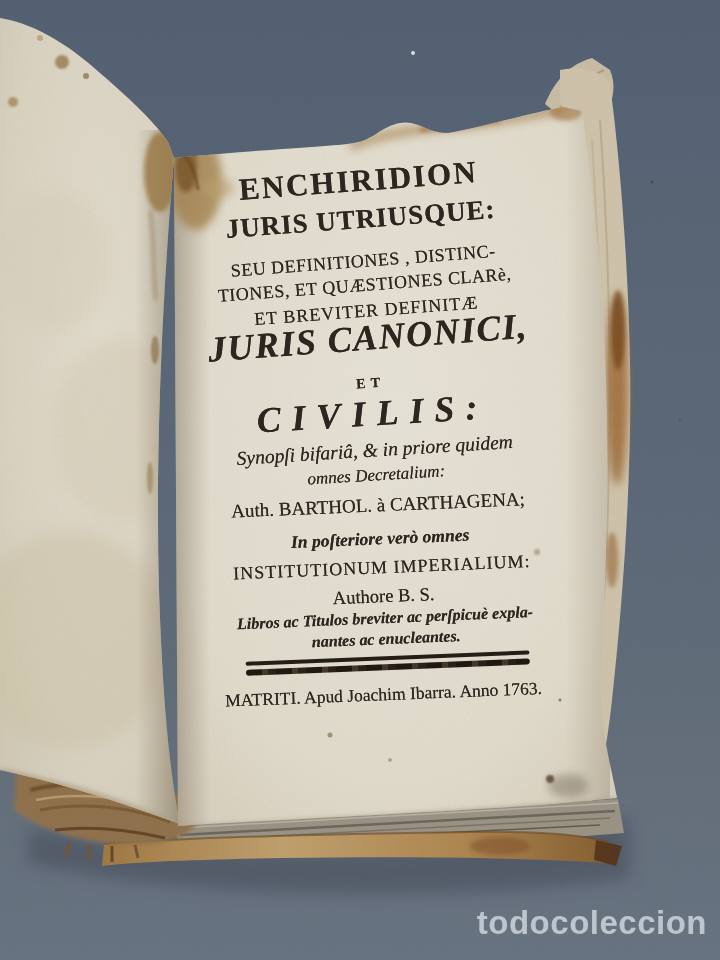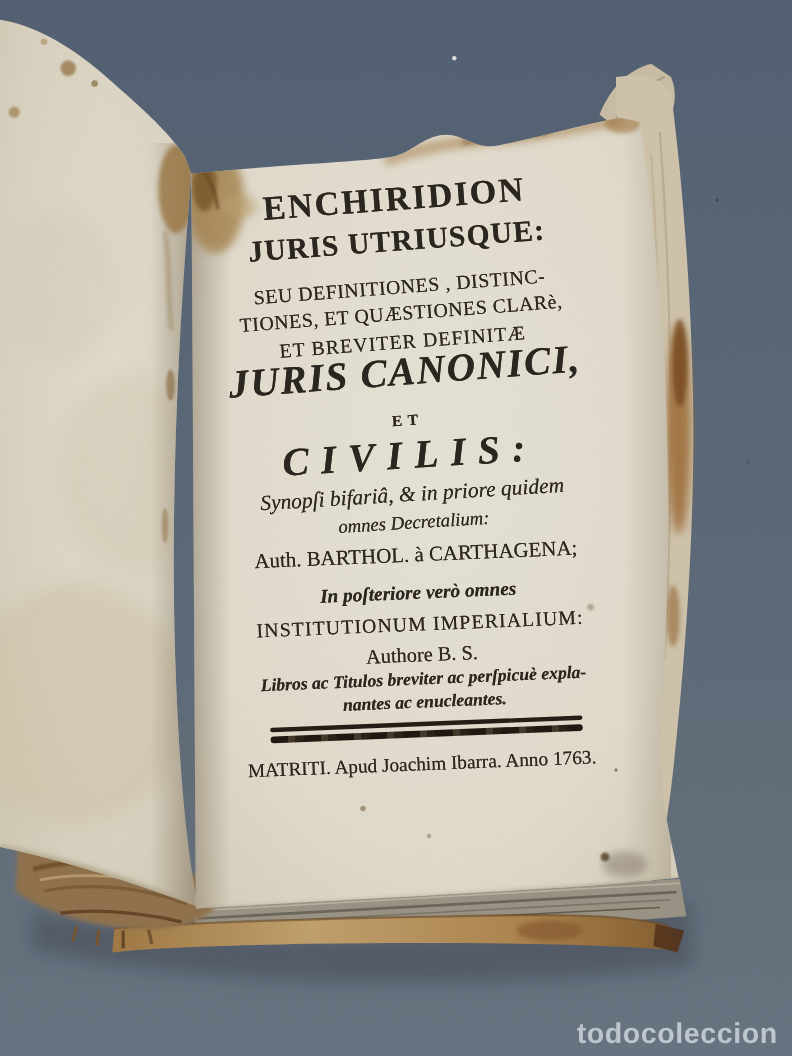--- a/index.html
+++ b/index.html
@@ -39,23 +39,23 @@
   .l-authore {top:450px; font-size:18.5px;}
   .l-libros  {top:473px; font-size:16px; font-style:italic; font-weight:600;}
   .l-nantes  {top:494px; font-size:16px; font-style:italic; font-weight:600;}
   .rule{position:absolute;top:519px;left:50%;width:284px;margin-left:-142px;transform:rotate(1.2deg);}
   .rule-a{height:4px;background:#241e16;border-radius:2px;}
   .rule-b{height:6px;margin-top:4px;border-radius:3px;
           background:repeating-linear-gradient(90deg,#1f1912 0 16px,#43382a 16px 22px,#2a2218 22px 30px);}
   .l-imprint {top:549px; font-size:17.5px; transform:rotate(1.2deg) translateX(-6px);}
   
   .watermark{
-    position:absolute;right:13px;bottom:5px;
+    position:absolute;right:13px;bottom:18px;
     font-family:"Liberation Sans", sans-serif;
-    font-weight:700;font-size:26px;letter-spacing:0.5px;
+    font-weight:700;font-size:33px;letter-spacing:0.5px;
     color:rgba(223,229,236,0.72);
   }
 </style>
 </head>
 <body>
 
 <div class="scene">
 
   <svg width="720" height="960" viewBox="0 0 720 960">
     <defs>

